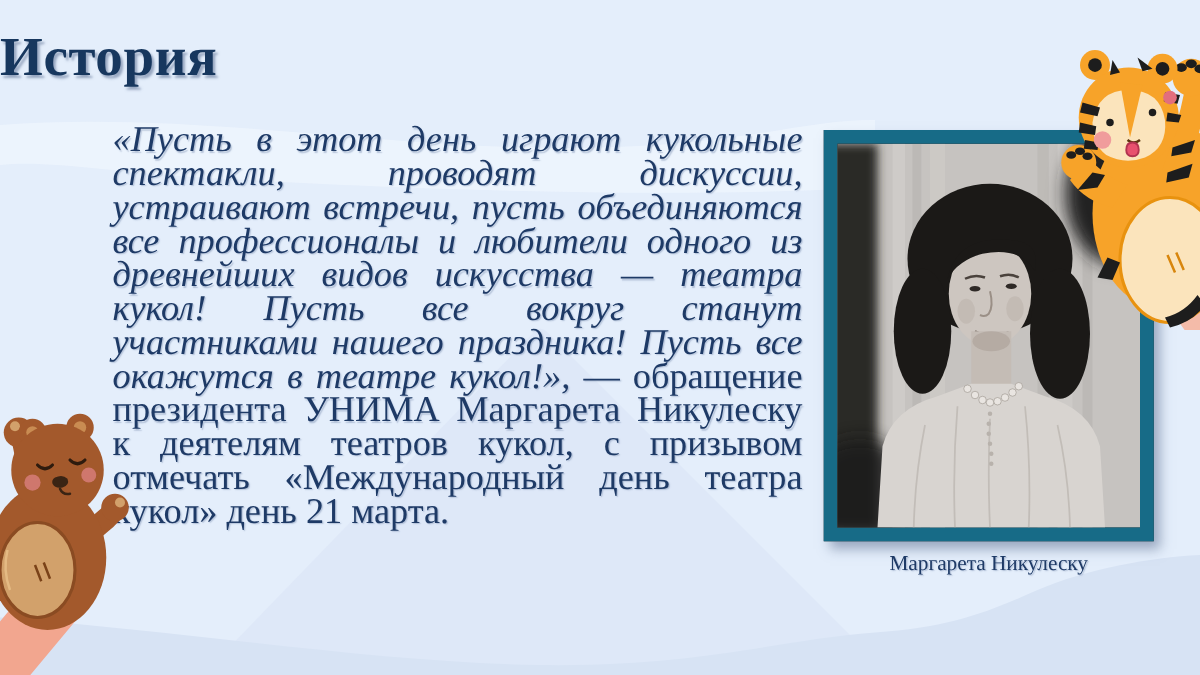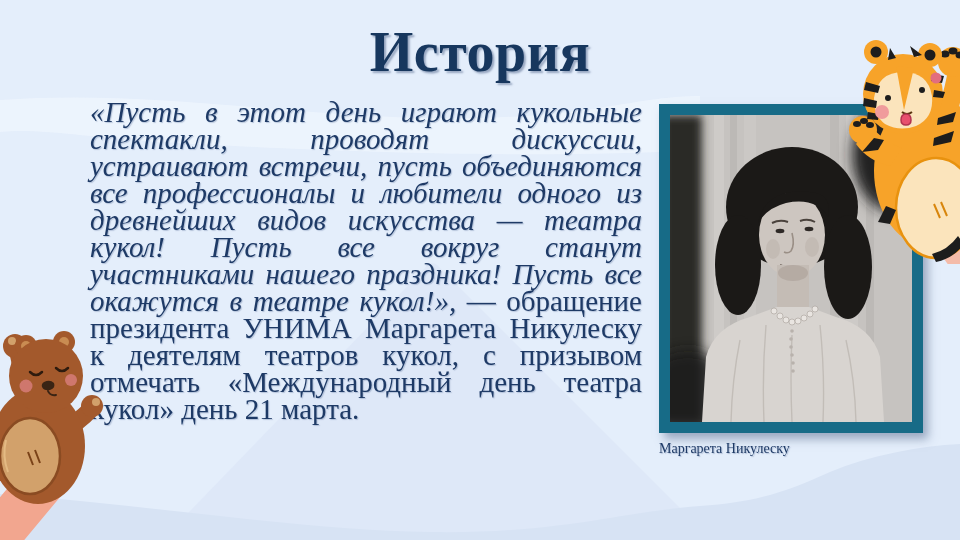--- a/index.html
+++ b/index.html
@@ -3,38 +3,38 @@
 <meta charset="utf-8">
 <style>
   html,body{margin:0;padding:0;background:#9aa7b8;}
   .slide{
     position:relative;width:960px;height:540px;overflow:hidden;
     background:#E4EEFB;font-family:"Liberation Serif",serif;
   }
   .bg-layer{position:absolute;inset:0;z-index:0;pointer-events:none;}
   .slide-title{
     position:absolute;left:0;right:0;top:20px;z-index:2;margin:0;
-    text-align:center;font-size:56px;font-weight:bold;color:#17375E;
+    font-size:44px;font-weight:bold;color:#17375E;
     letter-spacing:.5px;text-shadow:2px 2px 2px rgba(90,110,145,.55);
   }
   .body-text{
     position:absolute;left:90px;top:99px;width:552px;z-index:2;margin:0;
     font-size:29px;line-height:27px;color:#1E3A66;text-align:justify;
     text-shadow:1px 1px 1px rgba(120,140,175,.45);
   }
   .body-text .quote{font-style:italic;}
   .portrait-figure{position:absolute;left:659px;top:104px;z-index:2;margin:0;width:264px;}
   .portrait-frame{
     width:242px;height:307px;border:11px solid #176B87;background:#222;
     box-shadow:5px 6px 9px rgba(80,100,135,.5), inset 0 0 0 1px #0e4b60;
   }
   .portrait-frame svg{display:block;}
   .photo-caption{
-    position:absolute;left:0;top:337px;width:264px;text-align:left;
-    font-size:14px;color:#1E3A66;text-shadow:1px 1px 1px rgba(120,140,175,.5);
+    position:absolute;left:0;top:337px;width:264px;text-align:center;
+    font-size:17px;color:#1E3A66;text-shadow:1px 1px 1px rgba(120,140,175,.5);
   }
   .puppet{position:absolute;pointer-events:none;}
   .tiger{left:830px;top:26px;width:130px;height:238px;z-index:3;}
   .bear{left:-32px;top:328px;width:142px;height:218px;z-index:3;}
 </style>
 </head>
 <body>
 
 <div class="slide">
 

